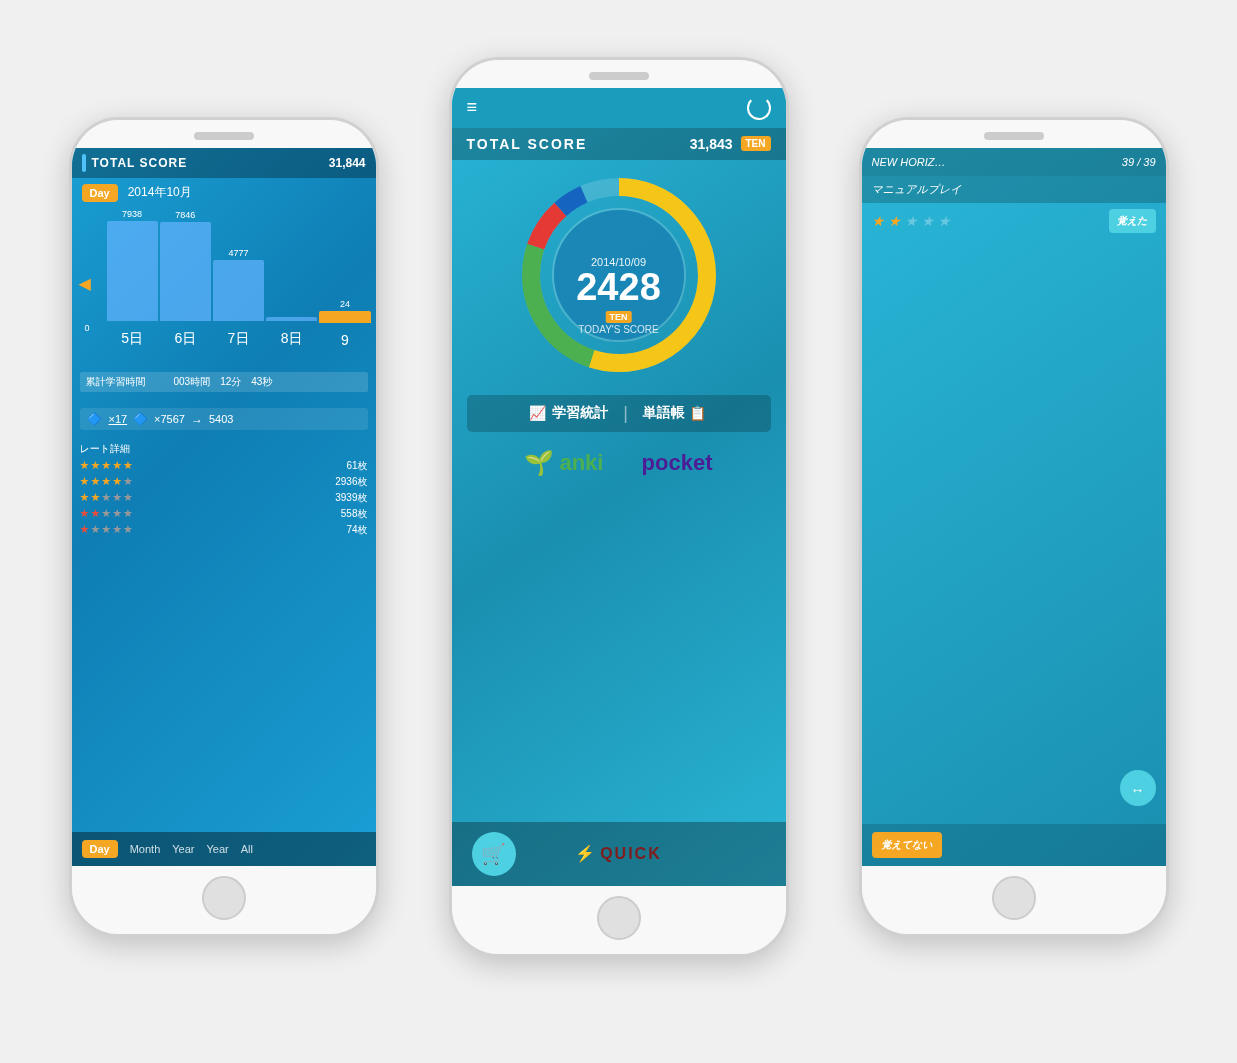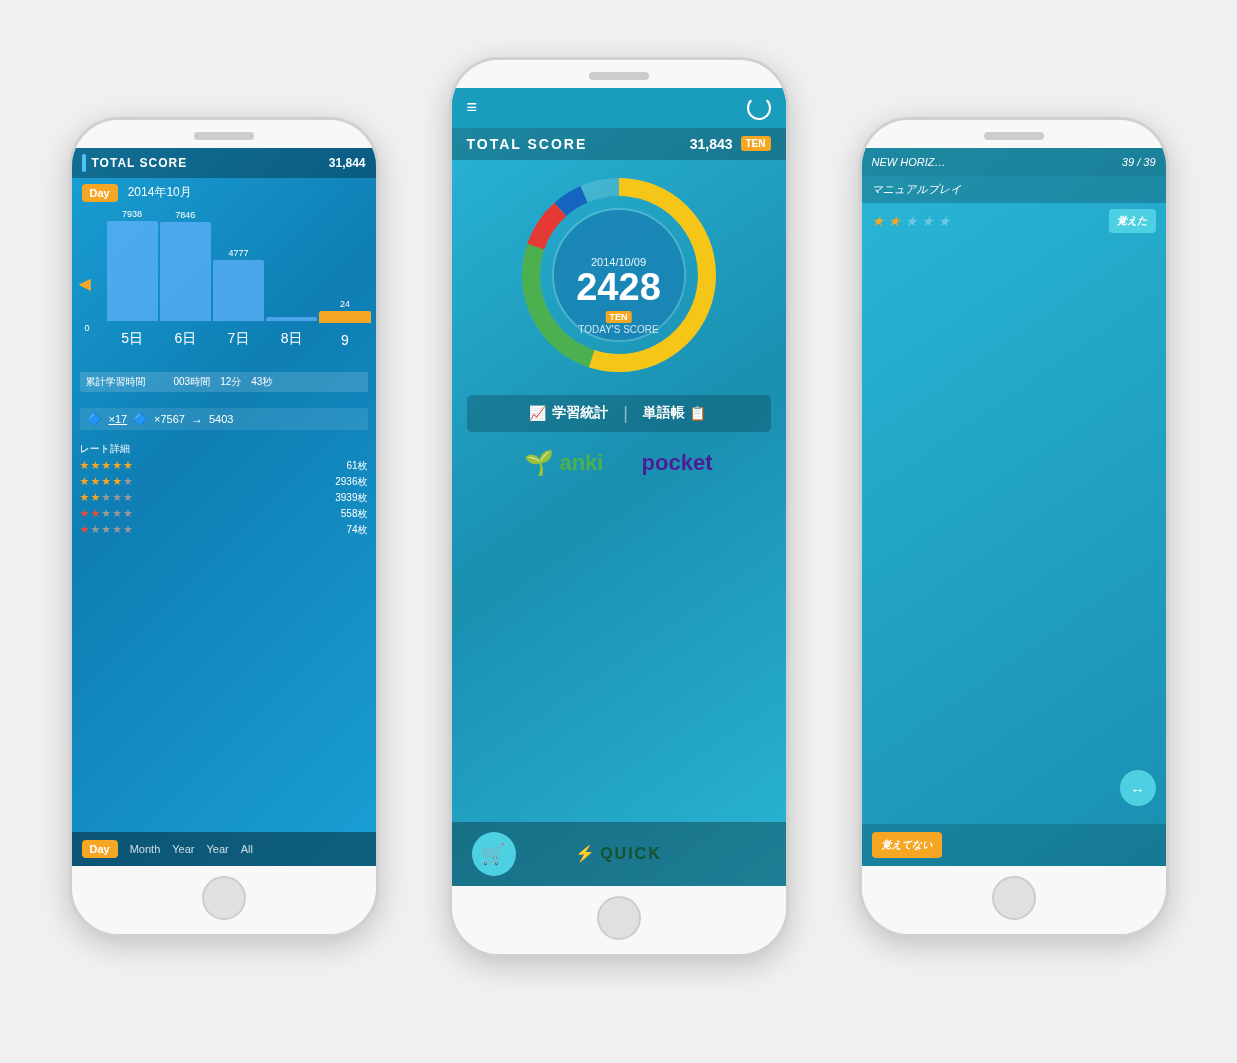--- a/index.html
+++ b/index.html
@@ -558,21 +558,21 @@
       background: #4dd0e1;
       border-radius: 50%;
       display: flex;
       align-items: center;
       justify-content: center;
       color: white;
       font-size: 20px;
     }
 
     .quick-label {
-      color: #14532d;
+      color: #7f1d1d;
       font-size: 16px;
       font-weight: bold;
       letter-spacing: 2px;
     }
 
     
     .right-screen {
       background: #29b6d8;
       width: 100%;
       height: 100%;

